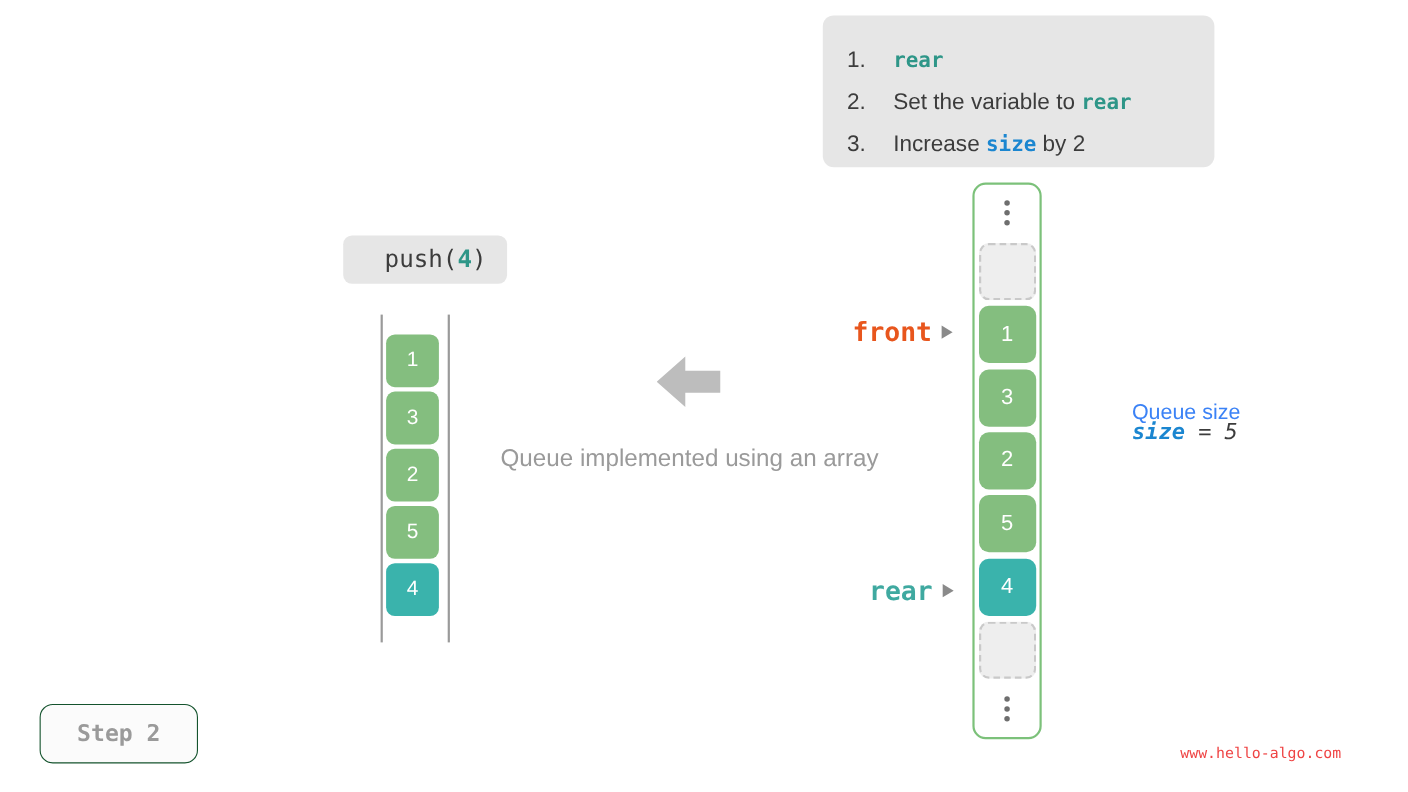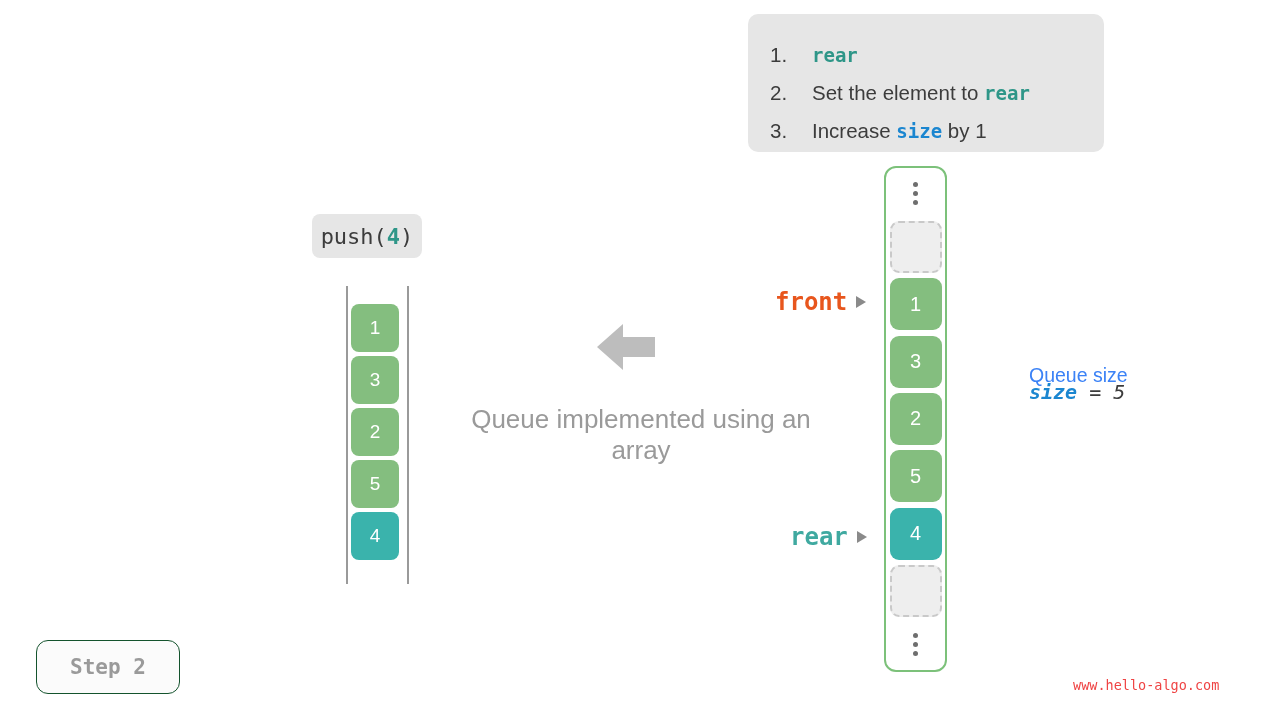--- a/index.html
+++ b/index.html
@@ -58,31 +58,32 @@
     font-weight: bold;
     color: #1b86d0;
     font-size: 19px;
   }
 
   
   .push-label {
     position: absolute;
     left: 312px;
     top: 214px;
-    width: 110px;
+    width: 130px;
     height: 44px;
     background: #e6e6e6;
     border-radius: 8px;
     display: flex;
     align-items: center;
     justify-content: center;
     font-family: "DejaVu Sans Mono", monospace;
     font-size: 22px;
     color: #3c3c3c;
     letter-spacing: 0px;
+    padding-left: 19px;
   }
   .push-arg { color: #2e9688; font-weight: bold; }
 
   
   .left-col { position: absolute; left: 340px; top: 286px; }
   .rail {
     position: absolute;
     top: 0;
     width: 2px;
     height: 298px;
@@ -121,22 +122,21 @@
     left: 597px;
     top: 322px;
     width: 58px;
     height: 50px;
   }
   .caption {
     position: absolute;
     left: 455px;
     top: 404px;
     width: 372px;
-    text-align: center;
-    font-size: 26px;
+    font-size: 22px;
     color: #9a9a9a;
   }
 
   
   .arr-box {
     position: absolute;
     left: 884px;
     top: 166px;
     width: 63px;
     height: 506px;
@@ -265,29 +265,29 @@
 
 <div class="instr-card">
   <ul class="instr-list">
     <li class="instr-item">
       <span class="instr-num">1.</span>
         <span class="kw-rear">rear</span>
         <span class="instr-text"></span>
     </li>
     <li class="instr-item">
       <span class="instr-num">2.</span>
-      <span class="instr-text">Set the element to </span>
+      <span class="instr-text">Set the variable to </span>
         <span class="kw-rear">rear</span>
         <span class="instr-text"></span>
     </li>
     <li class="instr-item">
       <span class="instr-num">3.</span>
       <span class="instr-text">Increase </span>
         <span class="kw-size">size</span>
-        <span class="instr-text"> by 1</span>
+        <span class="instr-text"> by 2</span>
     </li>
   </ul>
 </div>
 
 <div class="push-label">
   <span>push(</span>
     <span class="push-arg">4</span>
     <span>)</span>
 </div>
 

